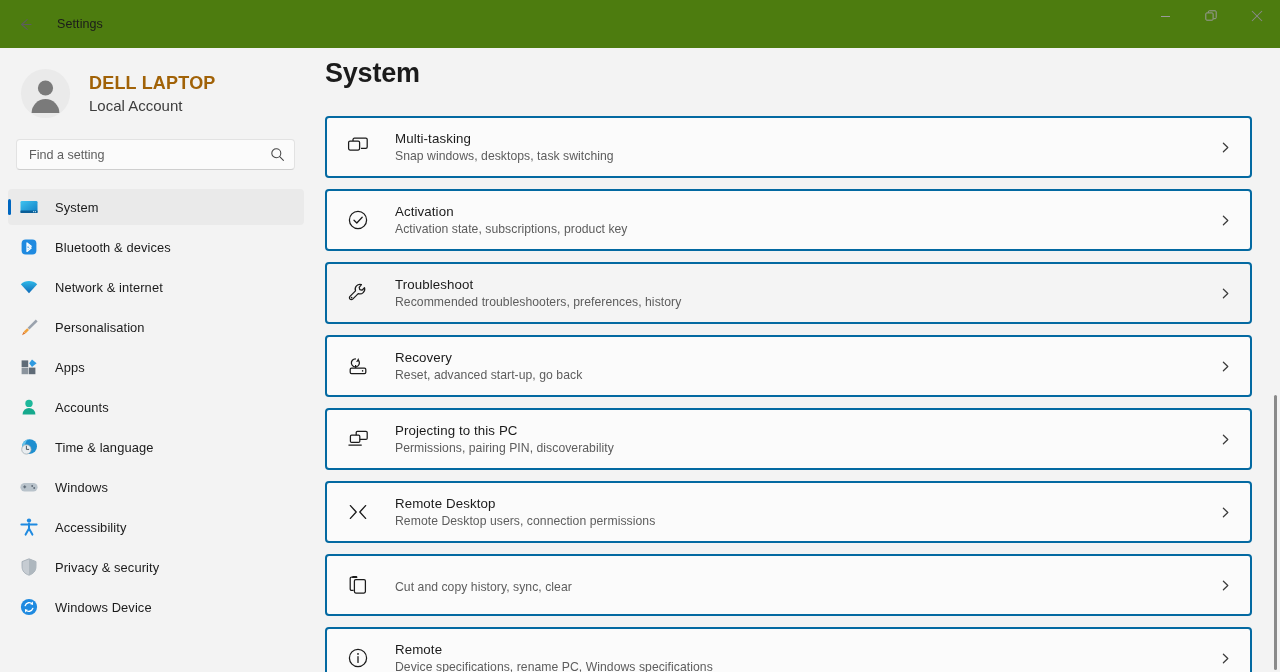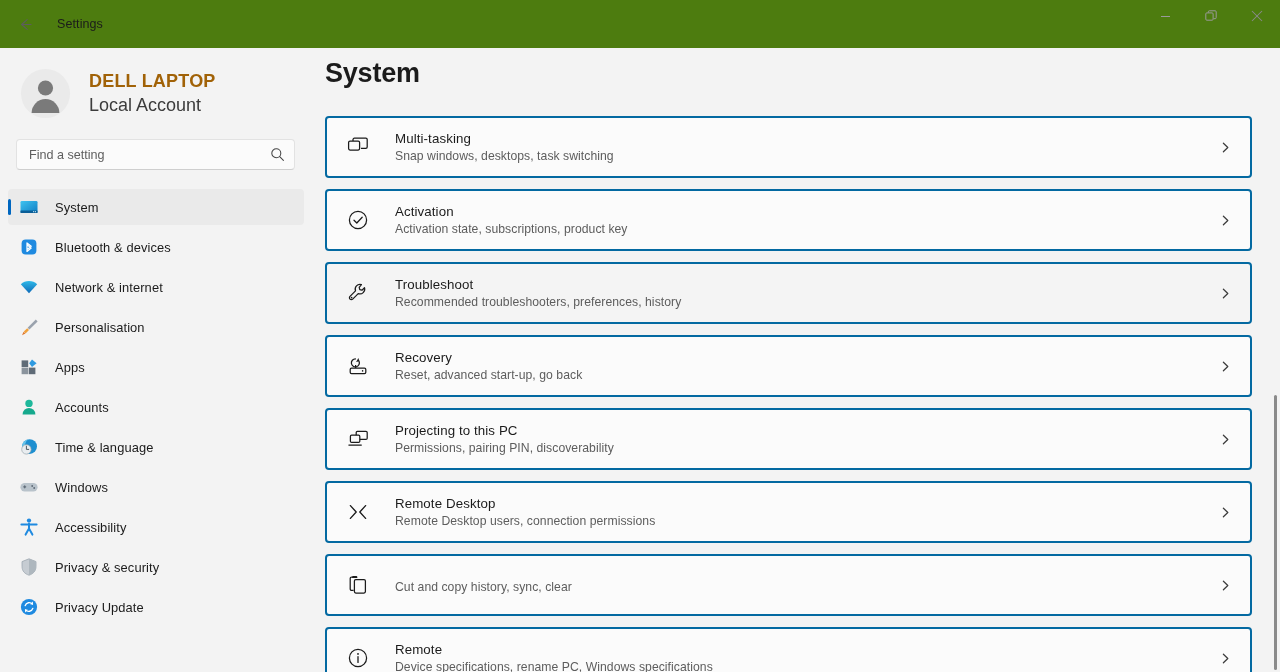--- a/index.html
+++ b/index.html
@@ -79,21 +79,21 @@
     flex: 0 0 49px;
   }
   .profile-text { margin-left: 19px; }
   .profile-name {
     font-size: 18px;
     font-weight: bold;
     color: #a16207;
     letter-spacing: 0.2px;
   }
   .profile-sub {
-    font-size: 18px;
+    font-size: 15px;
     color: #3c3c3c;
     margin-top: 3px;
   }
 
   .search-wrap {
     margin: 13px 25px 0 16px;
     height: 31px;
     background: #fbfbfb;
     border: 1px solid #e2e2e2;
     border-bottom-color: #cfcfcf;
@@ -396,21 +396,21 @@
       <div class="nav-item">
         <span class="nav-icon">
           <svg width="20" height="20" viewBox="0 0 20 20">
             <circle cx="10" cy="10" r="8.1" fill="#1f8ae0"></circle>
             <path d="M6.2 8.6 A4.2 4.2 0 0 1 13.4 7.1" fill="none" stroke="#fff" stroke-width="1.4" stroke-linecap="round"></path>
             <path d="M13.8 11.4 A4.2 4.2 0 0 1 6.6 12.9" fill="none" stroke="#fff" stroke-width="1.4" stroke-linecap="round"></path>
             <path d="M13.9 4.6 L14 7.6 L11.1 7.2 Z" fill="#fff"></path>
             <path d="M6.1 15.4 L6 12.4 L8.9 12.8 Z" fill="#fff"></path>
           </svg>
         </span>
-        <span class="nav-label">Privacy Update</span>
+        <span class="nav-label">Windows Device</span>
       </div>
 
     </div>
   </div>
 
   <div class="main">
     <div class="main-inner">
       <h1 class="page-title">System</h1>
 
       <div class="card-list">

